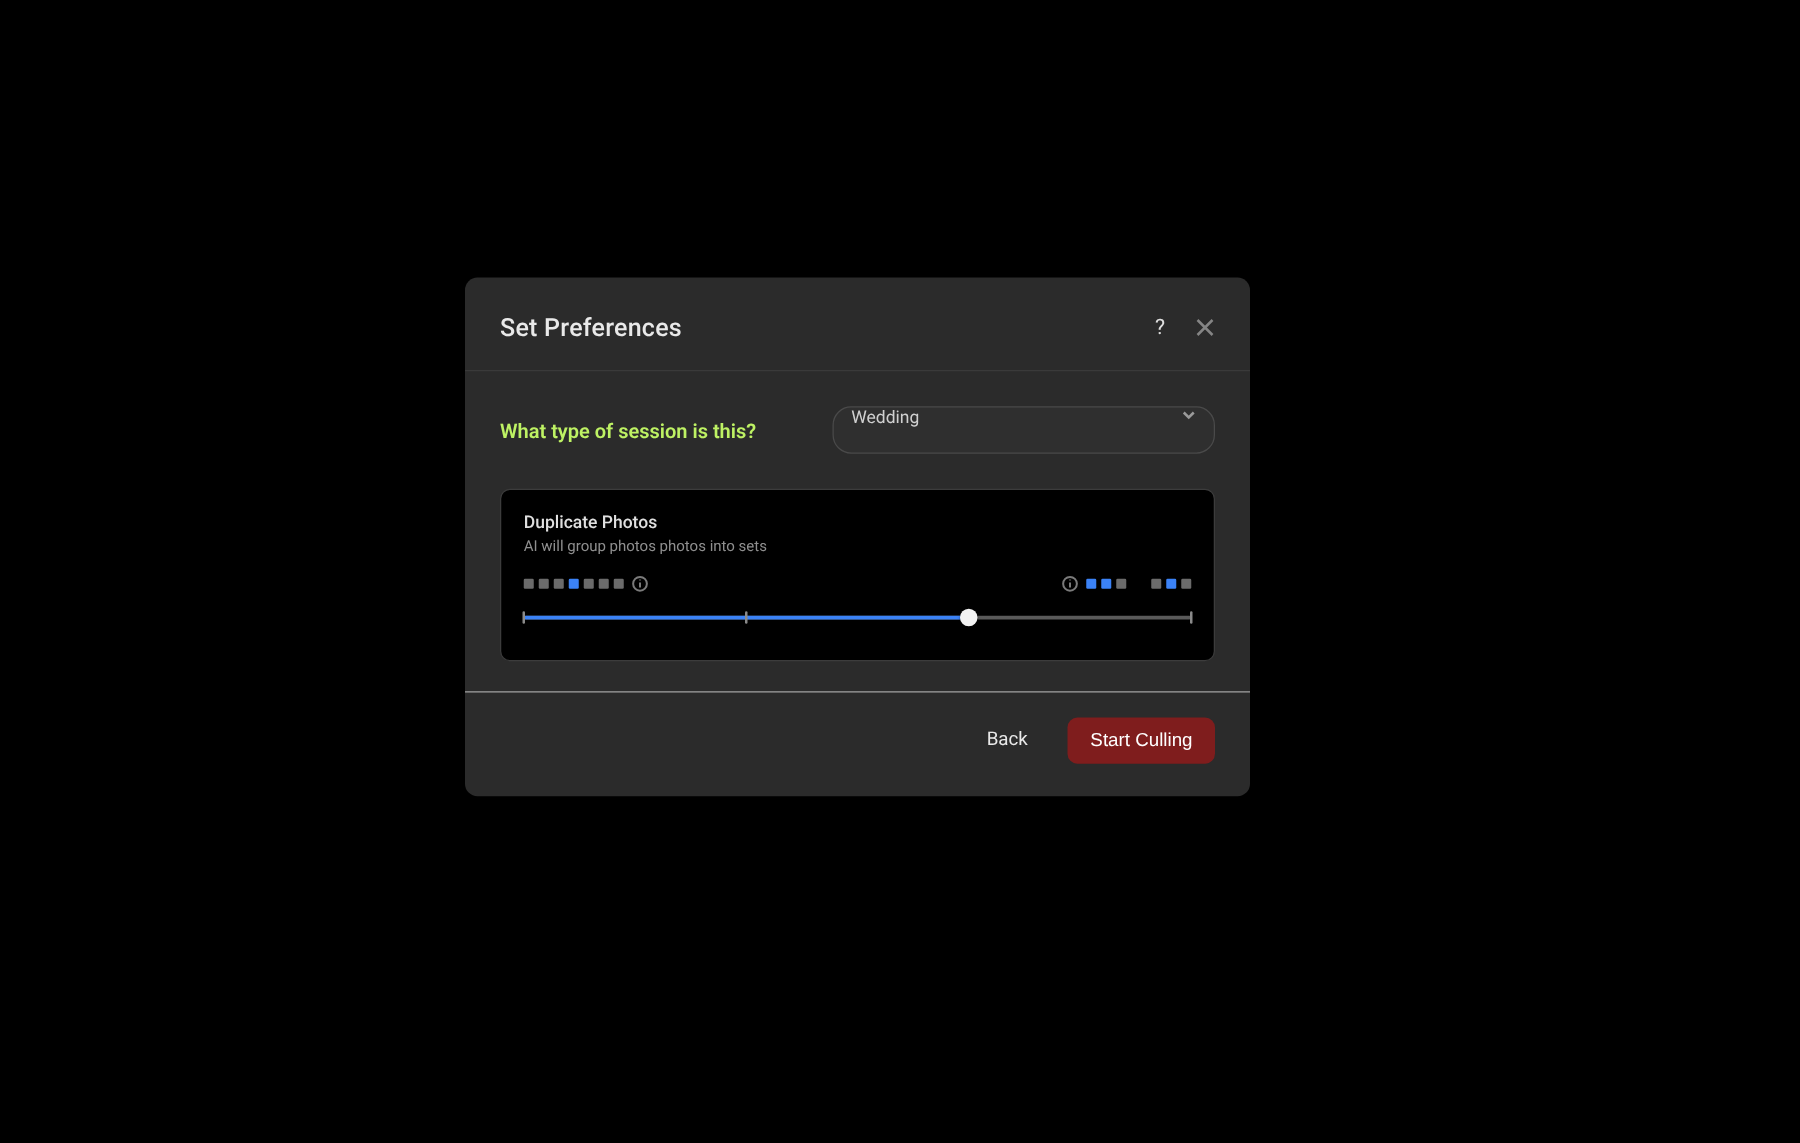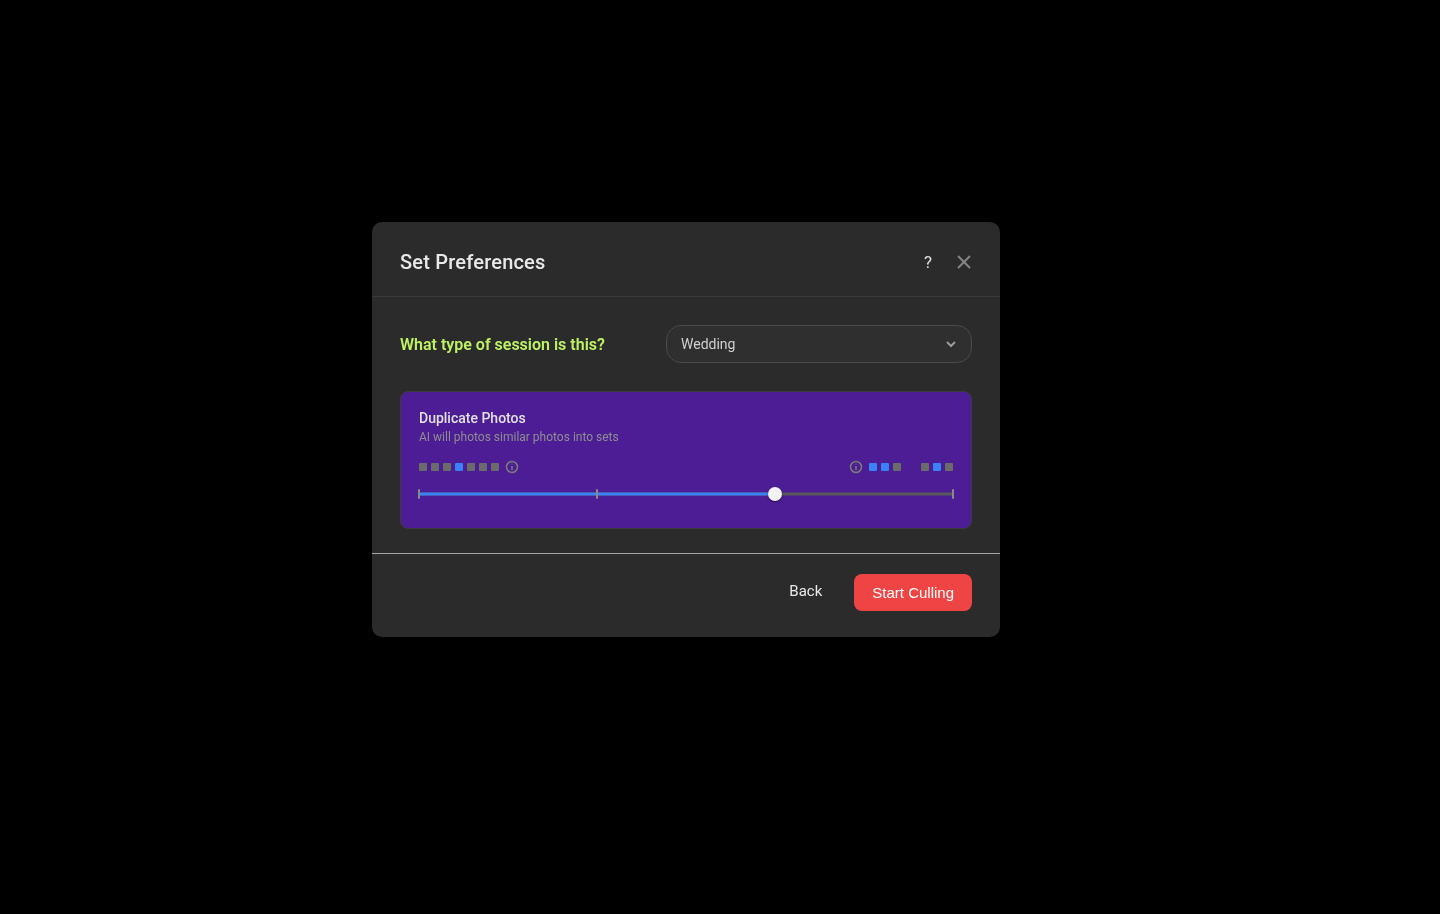--- a/index.html
+++ b/index.html
@@ -25,32 +25,32 @@
     .close-btn { width: 16px; height: 16px; display: inline-flex; align-items: center; justify-content: center; cursor: pointer; opacity: .55; }
     .close-btn svg { width: 16px; height: 16px; stroke: #cfcfcf; stroke-width: 2; }
 
     .modal-body { padding: 28px 28px 24px 28px; }
     .row { display: flex; align-items: center; justify-content: space-between; gap: 24px; margin-bottom: 28px; }
     .question { font-size: 16px; font-weight: 600; color: #bef264; }
     .select {
       flex: 0 0 306px; height: 38px;
       border: 1px solid #4a4a4a; border-radius: 15px;
       background: #2f2f2f;
-      display: flex; align-items: center; justify-content: space-between;
+      display: flex; align-items: flex-start; justify-content: space-between;
       padding: 0 14px; cursor: pointer;
     }
     .select-value { font-size: 14px; color: #d0d0d0; }
     .chev { width: 12px; height: 12px; display: inline-flex; }
     .chev svg { width: 12px; height: 12px; stroke: #9a9a9a; stroke-width: 2; fill: none; }
 
     .card {
       border: 1px solid #3c3c3c;
       border-radius: 8px;
       padding: 18px 18px 16px 18px;
-      background: #4c1d95;
+      background: #000000;
     }
     .card-title { font-size: 14px; color: #e0e0e0; font-weight: 500; margin-bottom: 4px; }
     .card-desc { font-size: 12px; color: #8f8f8f; margin-bottom: 16px; }
 
     .legend-row { display: flex; align-items: center; justify-content: space-between; margin-bottom: 10px; }
     .legend-group { display: flex; align-items: center; gap: 6px; }
     .chips { display: inline-flex; gap: 4px; }
     .chip { width: 8px; height: 8px; border-radius: 1px; background: #6b6b6b; }
     .chip.on { background: #3b82f6; }
     .info-icon { width: 14px; height: 14px; display: inline-flex; }
@@ -68,21 +68,21 @@
     .lbl.right { text-align: right; }
     .lbl.active { color: #f0f0f0; }
 
     .modal-footer {
       border-top: 1px solid #a3a3a3;
       padding: 20px 28px 26px 28px;
       display: flex; align-items: flex-start; justify-content: flex-end; gap: 22px;
     }
     .btn-back { font-size: 15px; color: #e9e9e9; cursor: pointer; padding: 8px 10px; }
     .btn-primary {
-      background: #ef4444; color: #fff; font-size: 15px; font-weight: 500;
+      background: #7f1d1d; color: #fff; font-size: 15px; font-weight: 500;
       padding: 10px 18px; border-radius: 8px; cursor: pointer; border: none;
     }
   </style>
 </head>
 <body>
 
 <div class="stage">
   <div class="modal">
     <div class="modal-header">
       <div class="modal-title">Set Preferences</div>
@@ -105,21 +105,21 @@
           <span class="chev">
             <svg viewBox="0 0 12 12">
                 <polyline points="2,4 6,8 10,4"></polyline>
               </svg>
           </span>
         </div>
       </div>
 
       <div class="card">
         <div class="card-title">Duplicate Photos</div>
-        <div class="card-desc">AI will photos similar photos into sets</div>
+        <div class="card-desc">AI will group photos photos into sets</div>
 
         <div class="legend-row">
           <div class="legend-group">
             <span class="chips">
               <span class="chip"></span>
                 <span class="chip"></span>
                 <span class="chip"></span>
               <span class="chip on"></span>
               <span class="chip"></span>
                 <span class="chip"></span>

